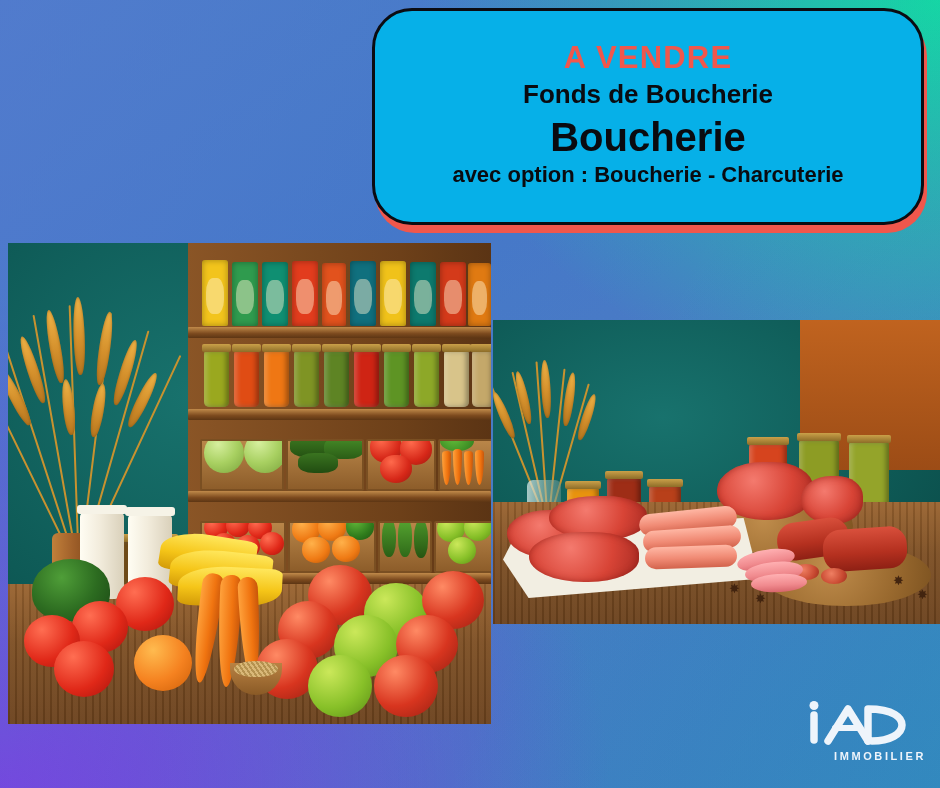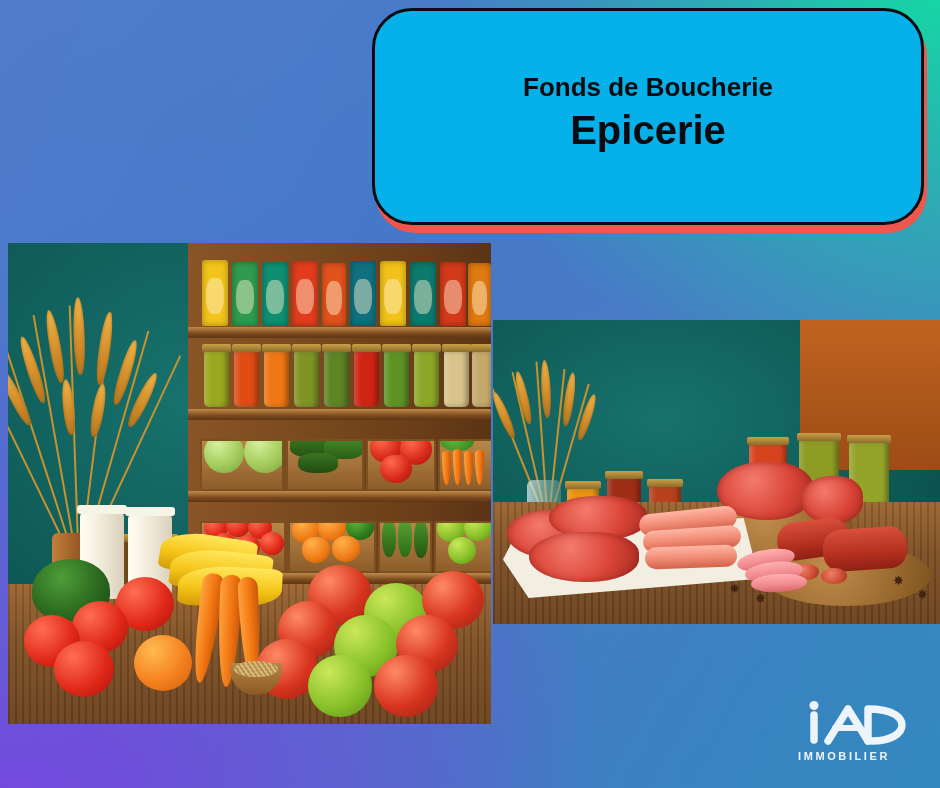--- a/index.html
+++ b/index.html
@@ -115,36 +115,38 @@
             background:linear-gradient(180deg,#d9503c,#b4301f 60%,#8e2014); }
   .salami-slice { position:absolute; border-radius:50%;
                   background:radial-gradient(circle at 40% 35%, #ef7f62, #c94a32 60%, #9c2d1c); }
   .ham-slice { position:absolute; border-radius:48%;
                background:linear-gradient(180deg,#ffb0b2,#f08a8e 60%,#d8666c); }
   .sack { position:absolute; border-radius:6px 6px 4px 4px;
           background:linear-gradient(180deg,#efe6d2,#d6c9ab); }
   .anise { position:absolute; color:#42240f; font-size:13px; line-height:1; }
 
   
-  #logo { position:absolute; right:14px; bottom:26px; width:128px; text-align:left; }
+  #logo { position:absolute; right:14px; bottom:26px; width:128px; text-align:right; }
   #logo svg { display:block; margin:0 auto; }
   .logo-sub { color:#eef4fb; font-size:11px; font-weight:bold; letter-spacing:2.6px; margin-top:4px; }
 </style>
 </head>
 <body>
 
 <div id="bg">
   <div class="layer g-base"></div>
   <div class="layer g-sheen"></div>
 </div>
 
 <div id="banner-shadow"></div>
 <div id="banner">
+  <div class="l-vendre">A VENDRE</div>
   <div class="l-fonds">Fonds de Boucherie</div>
-  <div class="l-epicerie">Epicerie</div>
+  <div class="l-epicerie">Boucherie</div>
+  <div class="l-option">avec option : Boucherie - Charcuterie</div>
 </div>
 
 <div class="photo" id="photo-grocery">
   <div class="scene">
     <div class="wall"></div>
 
     <div class="cabinet" style="left:180px; top:0; width:303px; height:390px;"></div>
     <div class="shelf-board" style="left:180px; top:84px;  width:303px;"></div>
     <div class="shelf-board" style="left:180px; top:166px; width:303px;"></div>
     <div class="shelf-board" style="left:180px; top:248px; width:303px;"></div>

